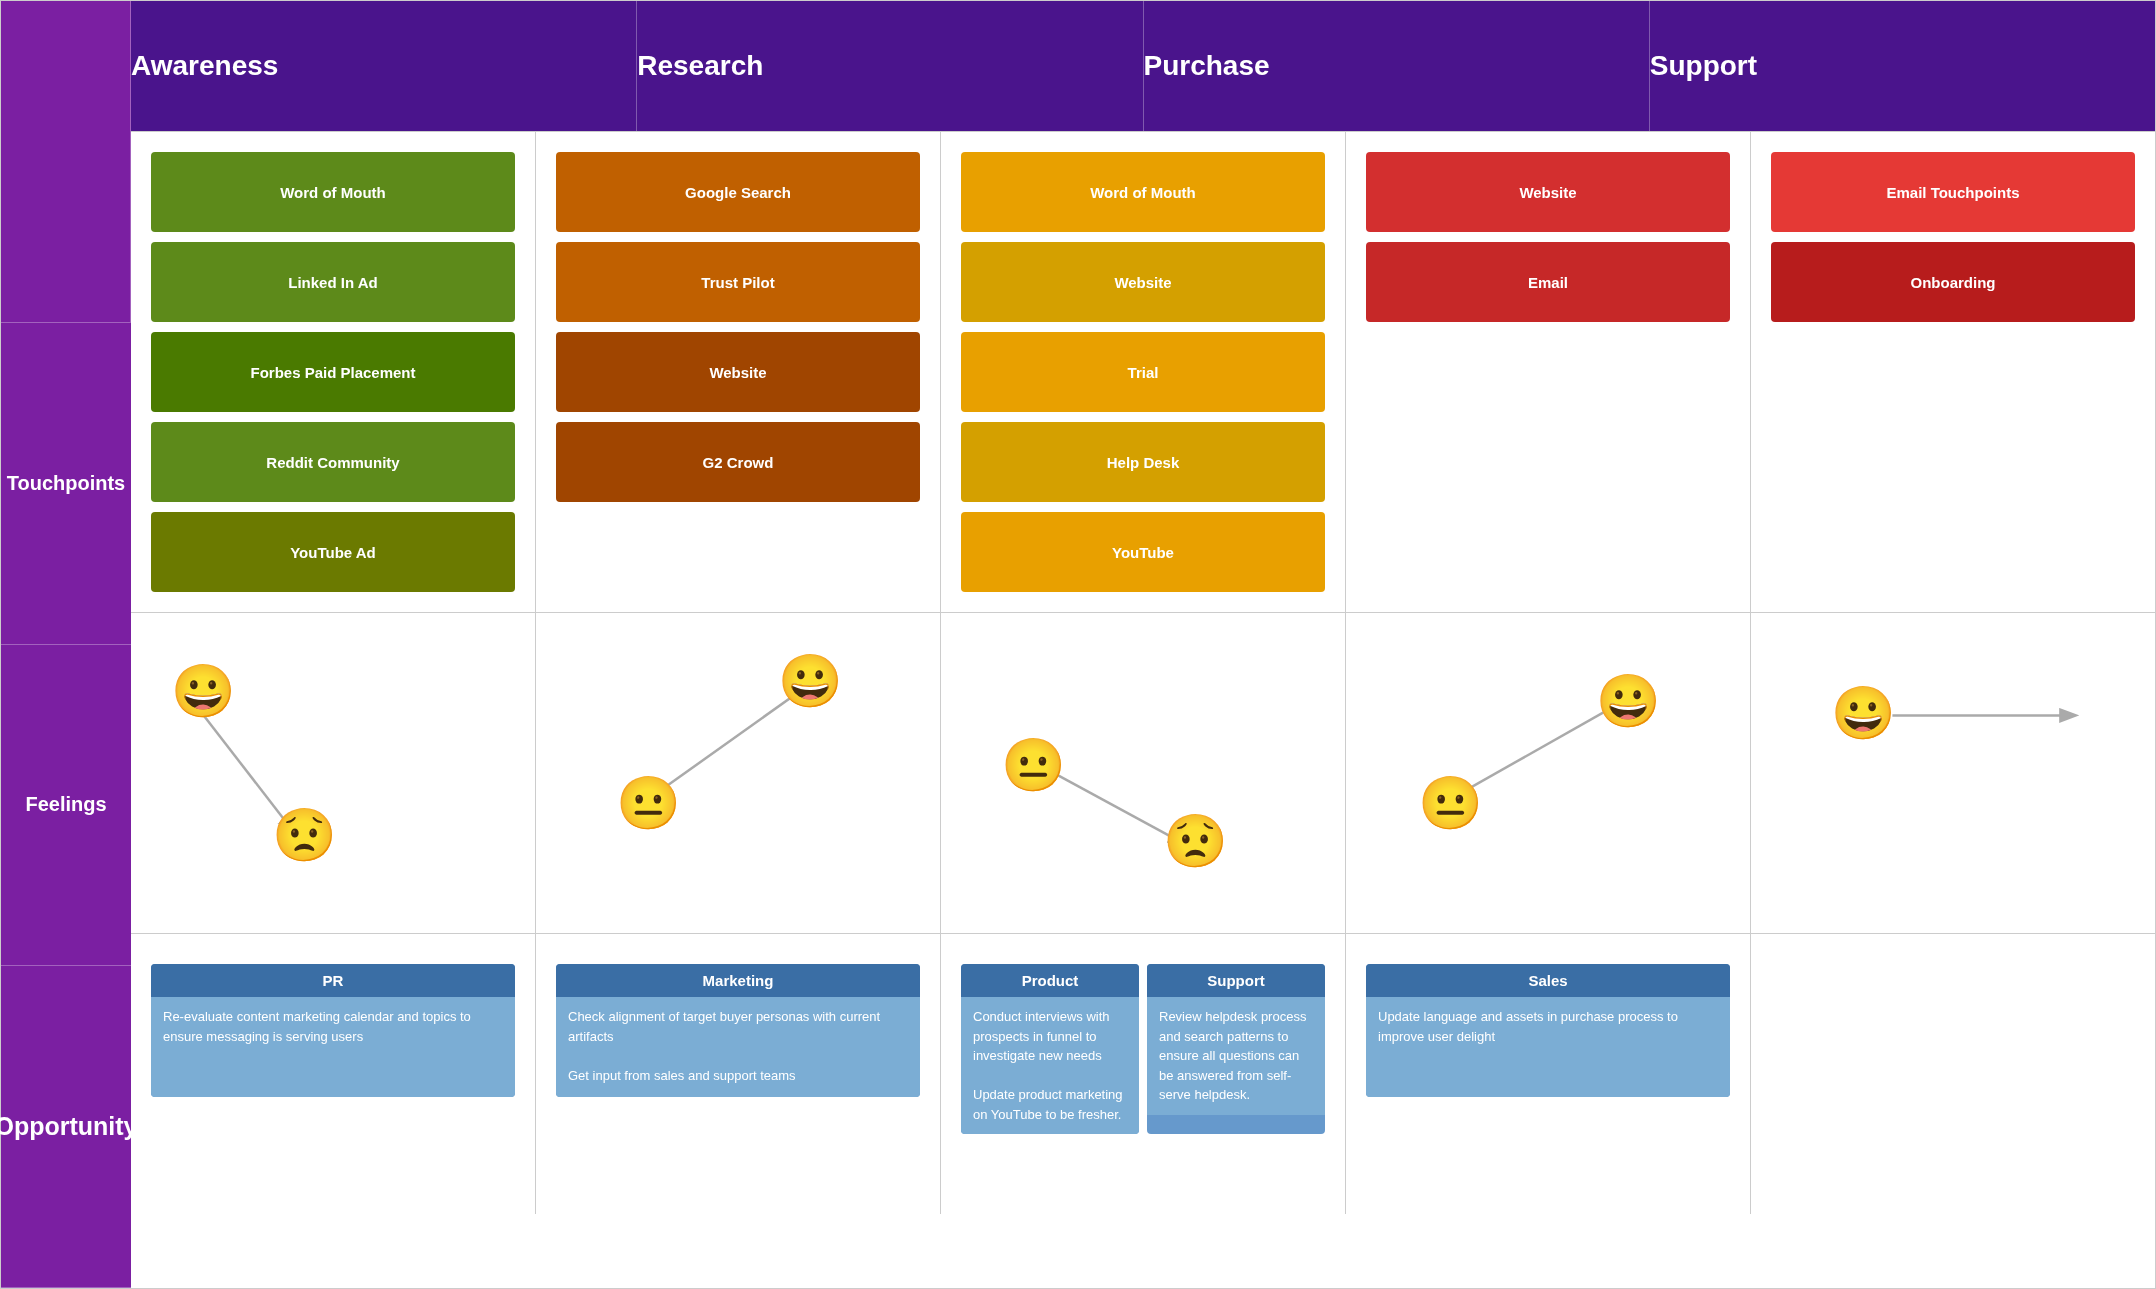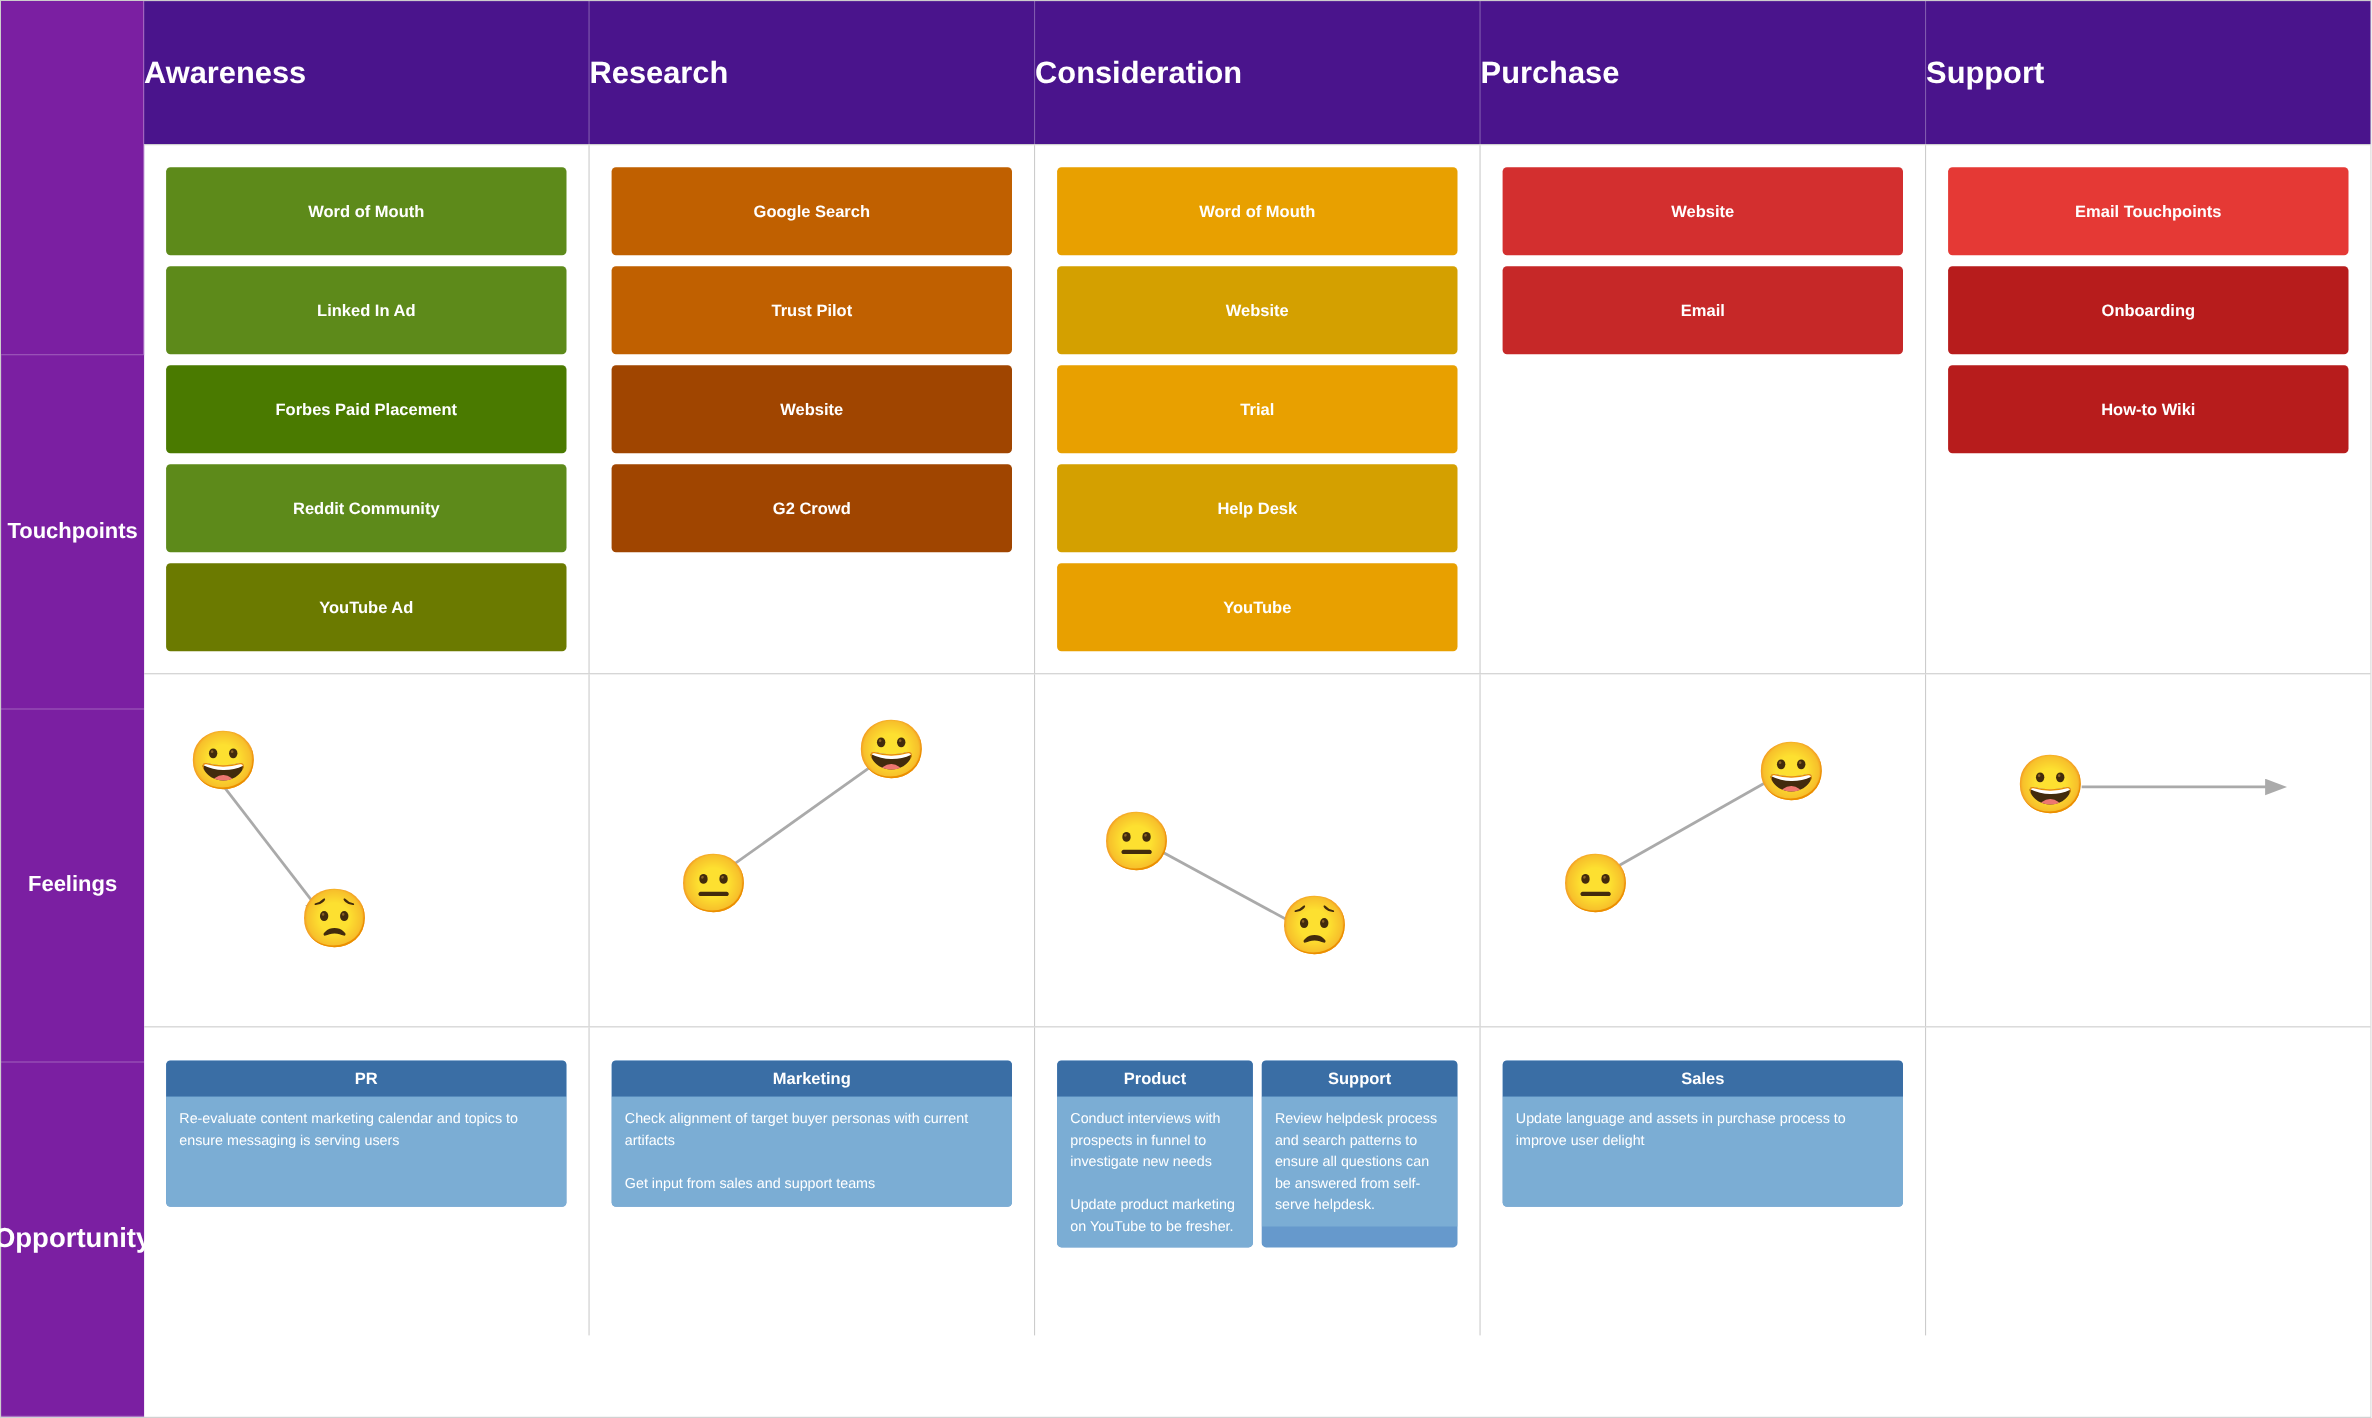--- a/index.html
+++ b/index.html
@@ -176,23 +176,20 @@
   <div class="content-area">
 
     <div class="header-row">
       <div class="header-cell">
         <span>Awareness</span>
       </div>
       <div class="header-cell">
         <span>Research</span>
       </div>
       <div class="header-cell">
-        <span>Consideration</span>
-      </div>
-      <div class="header-cell">
         <span>Purchase</span>
       </div>
       <div class="header-cell">
         <span>Support</span>
       </div>
     </div>
 
     <div class="section-row touchpoints-row">
 
       <div class="section-col">
@@ -228,21 +225,20 @@
         <div class="cards-grid">
           <div class="card red">Website</div>
           <div class="card crimson">Email</div>
         </div>
       </div>
 
       <div class="section-col">
         <div class="cards-grid">
           <div class="card orange-red">Email Touchpoints</div>
           <div class="card dark-red">Onboarding</div>
-          <div class="card dark-red">How-to Wiki</div>
         </div>
       </div>
     </div>
 
     <div class="section-row feelings-row">
 
       <div class="section-col" style="min-height:320px; position:relative;">
         <svg class="arrow-svg" style="width:100%;height:100%;position:absolute;top:0;left:0;">
           <defs>
             <marker id="arrow1" markerWidth="8" markerHeight="8" refX="6" refY="3" orient="auto">

